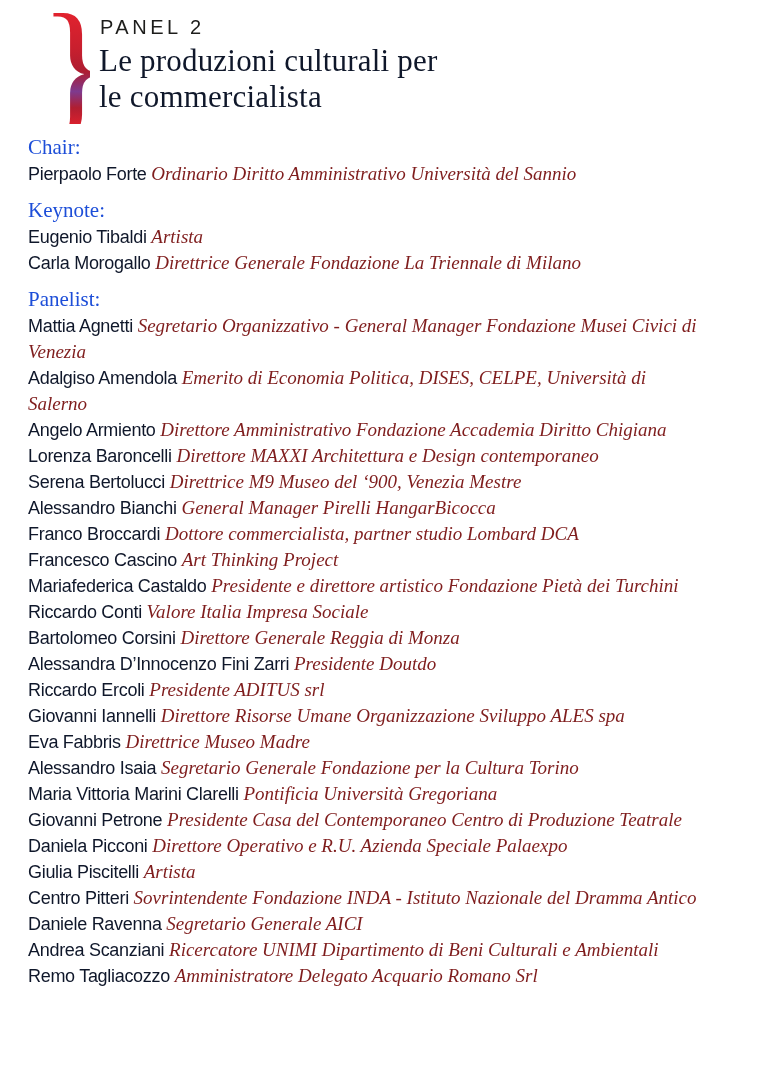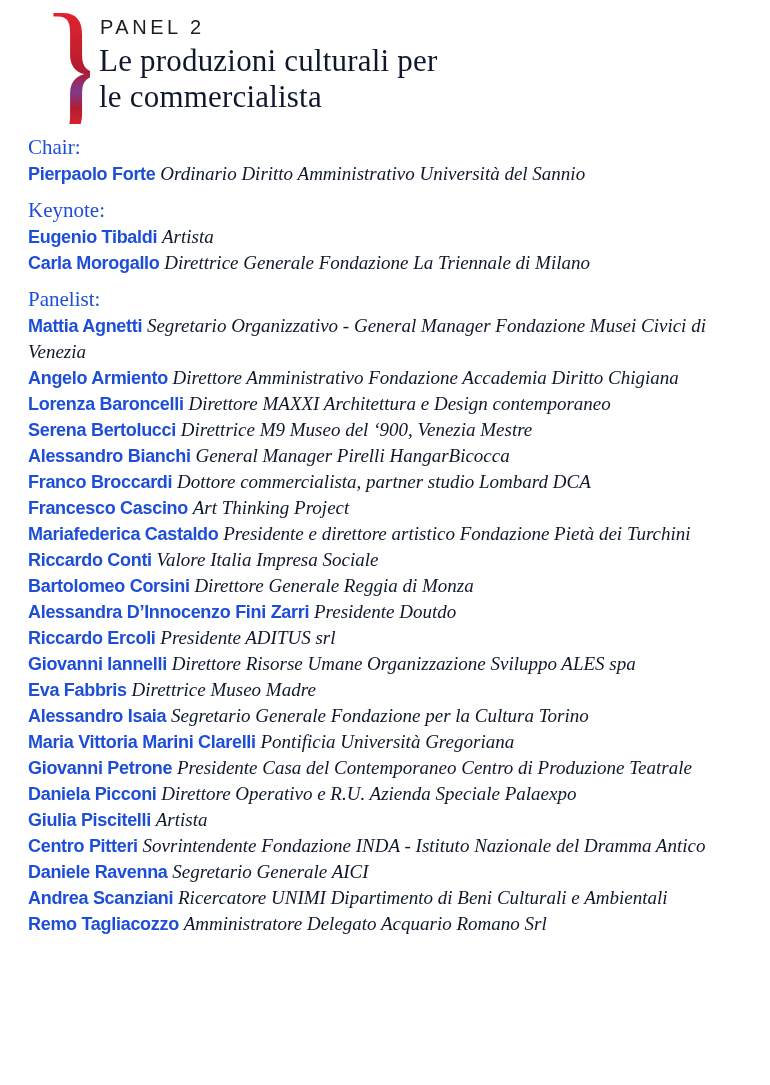--- a/index.html
+++ b/index.html
@@ -31,25 +31,25 @@
     font-size:31px;line-height:36px;color:#0f172a;
     margin-left:1px;letter-spacing:0.2px;
   }
 
   
   .section{margin-top:9px;}
   .section-label{font-size:21px;line-height:28px;color:#1d4ed8;}
   .person{font-size:19px;line-height:26px;max-width:678px;}
   .person .name{
     font-family:"Liberation Sans",sans-serif;
-    font-weight:700;font-size:18px;letter-spacing:-0.3px;color:#1d4ed8;
+    font-weight:400;font-size:18px;letter-spacing:-0.3px;color:#0f172a;
   }
   .person .role{
     font-family:"Liberation Serif",serif;
-    font-style:italic;font-size:19px;color:#0f172a;
+    font-style:italic;font-size:19px;color:#7f1d1d;
   }
 </style>
 </head>
 <body>
 
 <div class="page">
 
   <div class="header">
     <div class="brace">}</div>
     <div class="header-text">
@@ -67,20 +67,21 @@
         <div class="person"><span class="name">Pierpaolo Forte</span> <span class="role">Ordinario Diritto Amministrativo Università del Sannio</span></div>
       </div>
       <div class="section">
         <div class="section-label">Keynote:</div>
         <div class="person"><span class="name">Eugenio Tibaldi</span> <span class="role">Artista</span></div>
         <div class="person"><span class="name">Carla Morogallo</span> <span class="role">Direttrice Generale Fondazione La Triennale di Milano</span></div>
       </div>
       <div class="section">
         <div class="section-label">Panelist:</div>
         <div class="person"><span class="name">Mattia Agnetti</span> <span class="role">Segretario Organizzativo - General Manager Fondazione Musei Civici di Venezia</span></div>
+        <div class="person"><span class="name">Adalgiso Amendola</span> <span class="role">Emerito di Economia Politica, DISES, CELPE, Università di Salerno</span></div>
         <div class="person"><span class="name">Angelo Armiento</span> <span class="role">Direttore Amministrativo Fondazione Accademia Diritto Chigiana</span></div>
         <div class="person"><span class="name">Lorenza Baroncelli</span> <span class="role">Direttore MAXXI Architettura e Design contemporaneo</span></div>
         <div class="person"><span class="name">Serena Bertolucci</span> <span class="role">Direttrice M9 Museo del ‘900, Venezia Mestre</span></div>
         <div class="person"><span class="name">Alessandro Bianchi</span> <span class="role">General Manager Pirelli HangarBicocca</span></div>
         <div class="person"><span class="name">Franco Broccardi</span> <span class="role">Dottore commercialista, partner studio Lombard DCA</span></div>
         <div class="person"><span class="name">Francesco Cascino</span> <span class="role">Art Thinking Project</span></div>
         <div class="person"><span class="name">Mariafederica Castaldo</span> <span class="role">Presidente e direttore artistico Fondazione Pietà dei Turchini</span></div>
         <div class="person"><span class="name">Riccardo Conti</span> <span class="role">Valore Italia Impresa Sociale</span></div>
         <div class="person"><span class="name">Bartolomeo Corsini</span> <span class="role">Direttore Generale Reggia di Monza</span></div>
         <div class="person"><span class="name">Alessandra D’Innocenzo Fini Zarri</span> <span class="role">Presidente Doutdo</span></div>

